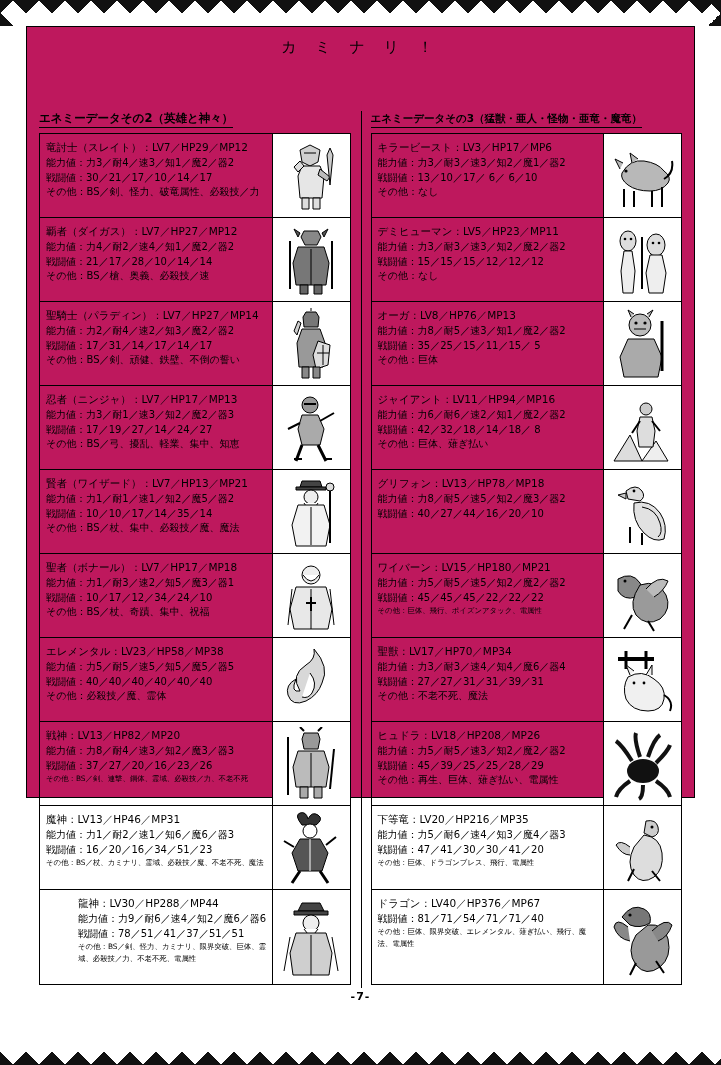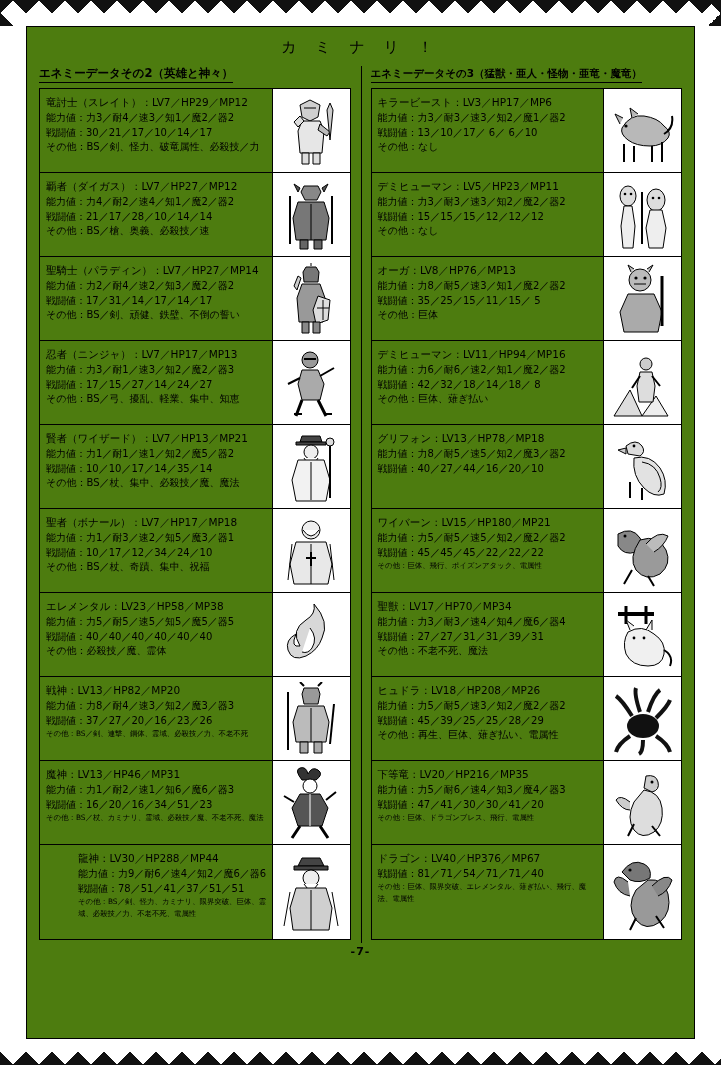--- a/index.html
+++ b/index.html
@@ -41,40 +41,41 @@
       linear-gradient(45deg, #111 25%, transparent 25%),
       linear-gradient(135deg, #111 25%, transparent 25%);
     background-size: 26px 26px;
   }
   .zig-left { left: 0; }
   .zig-right { right: 0; transform: scaleX(-1); }
 
   .inner {
     position: absolute;
     left: 26px; top: 26px;
-    width: 669px; height: 1013px;
-    background: #4d7c0f;
+    width: 669px; height: 772px;
+    background: #be185d;
     border: 1px solid #000;
     box-sizing: border-box;
   }
 
   .title {
     text-align: center;
     font-size: 15px;
     letter-spacing: 7px;
     padding-top: 11px;
     padding-bottom: 5px;
     font-family: "DejaVu Sans", "Liberation Sans", sans-serif;
   }
 
   .columns {
     display: flex;
     padding: 0 12px;
     gap: 0;
     position: relative;
+    margin-top: 45px;
   }
   .divider {
     position: absolute;
     left: 50%;
     top: 4px;
     bottom: -4px;
     width: 1px;
     background: #000;
   }
   .col {
@@ -214,21 +215,21 @@
               <path d="M14 24 l4 -10 3 2 -4 12z" fill="#ccc" stroke="#000"></path>
               <path d="M22 60 h7 v11 h-7z M33 60 h7 v11 h-7z" fill="#888" stroke="#000"></path>
             </svg>
           </div>
         </div>
 
         <div class="entry">
           <div class="stats">
             <div class="line name">忍者（ニンジャ）：LV7／HP17／MP13</div>
             <div class="line">能力値：力3／耐1／速3／知2／魔2／器3</div>
-            <div class="line">戦闘値：17／15／27／14／24／27</div>
+            <div class="line">戦闘値：17／19／27／14／24／27</div>
             <div class="line small">その他：BS／弓、擾乱、軽業、集中、知恵</div>
           </div>
           <div class="art">
             <svg width="62" height="74" viewBox="0 0 62 74">
               <rect x="1" y="1" width="60" height="72" fill="#fff"></rect>
               <circle cx="30" cy="14" r="8" fill="#999" stroke="#000"></circle>
               <path d="M24 13 h12" stroke="#000" stroke-width="2"></path>
               <path d="M22 24 h16 l6 14 -4 16 h-18 l-4 -16z" fill="#aaa" stroke="#000"></path>
               <path d="M40 30 l14 -8" stroke="#000" stroke-width="2"></path>
               <path d="M20 32 l-12 6" stroke="#000" stroke-width="2"></path>
@@ -420,21 +421,21 @@
               <path d="M22 22 h12" stroke="#000"></path>
               <path d="M50 14 v50" stroke="#000" stroke-width="3"></path>
               <circle cx="24" cy="16" r="1.6" fill="#000"></circle>
                 <circle cx="33" cy="16" r="1.6" fill="#000"></circle>
             </svg>
           </div>
         </div>
 
         <div class="entry">
           <div class="stats">
-            <div class="line name">デミヒューマン：LV11／HP94／MP16</div>
+            <div class="line name">ジャイアント：LV11／HP94／MP16</div>
             <div class="line">能力値：力6／耐6／速2／知1／魔2／器2</div>
             <div class="line">戦闘値：42／32／18／14／18／ 8</div>
             <div class="line small">その他：巨体、薙ぎ払い</div>
           </div>
           <div class="art">
             <svg width="62" height="74" viewBox="0 0 62 74">
               <rect x="1" y="1" width="60" height="72" fill="#fff"></rect>
               <path d="M2 70 l16 -26 12 26z" fill="#ddd" stroke="#000"></path>
               <path d="M30 70 l14 -20 12 20z" fill="#eee" stroke="#000"></path>
               <circle cx="34" cy="18" r="6" fill="#ccc" stroke="#000"></circle>

